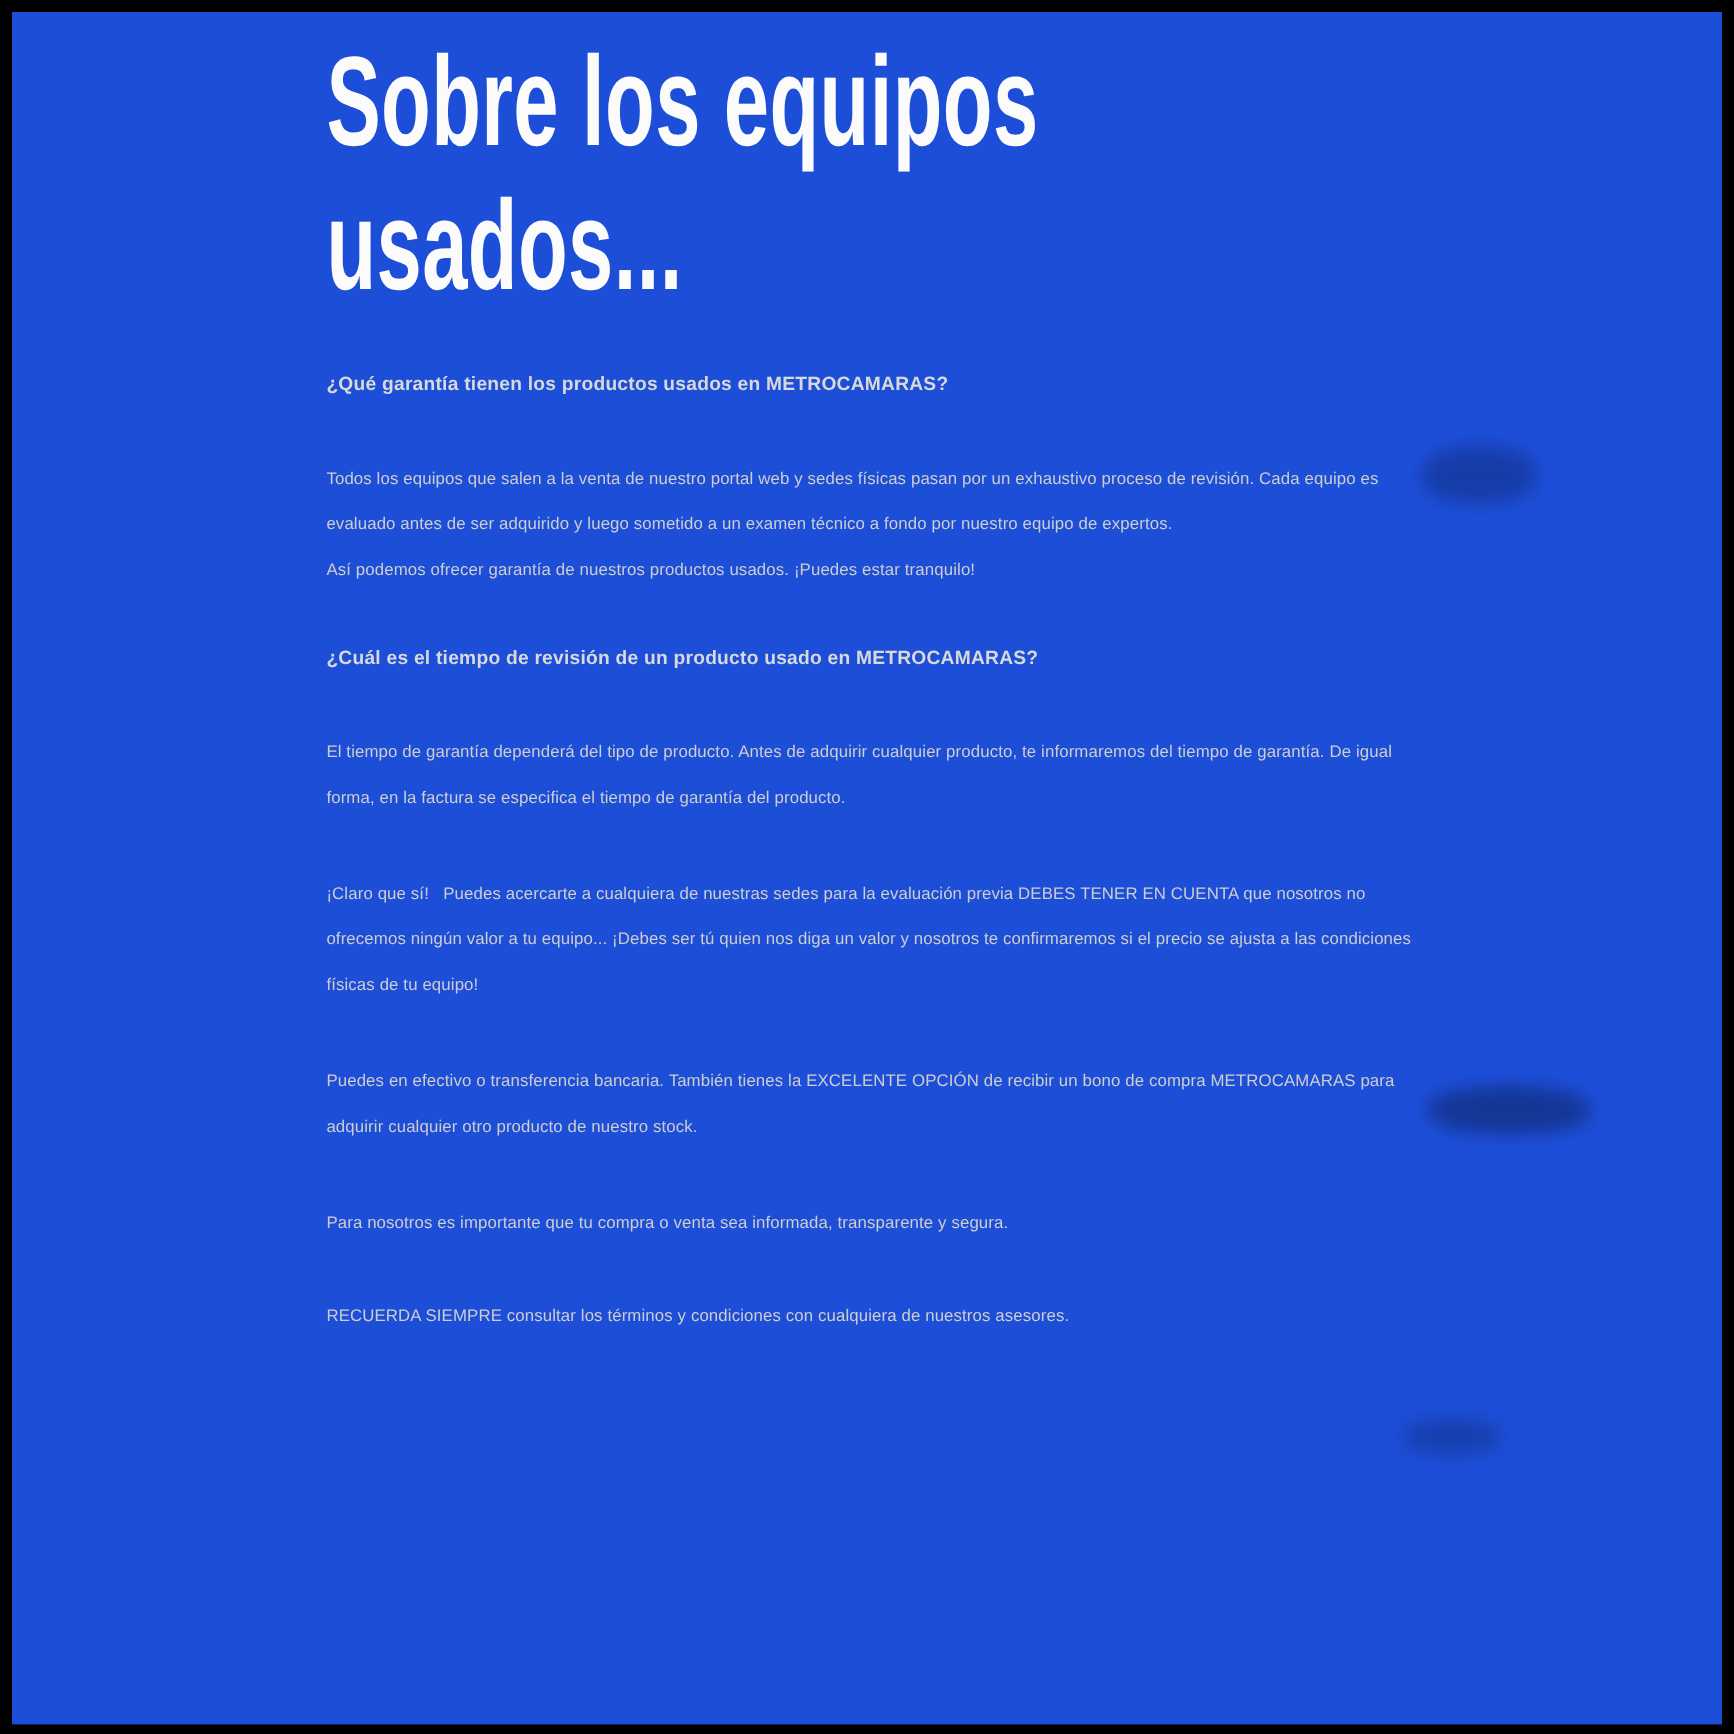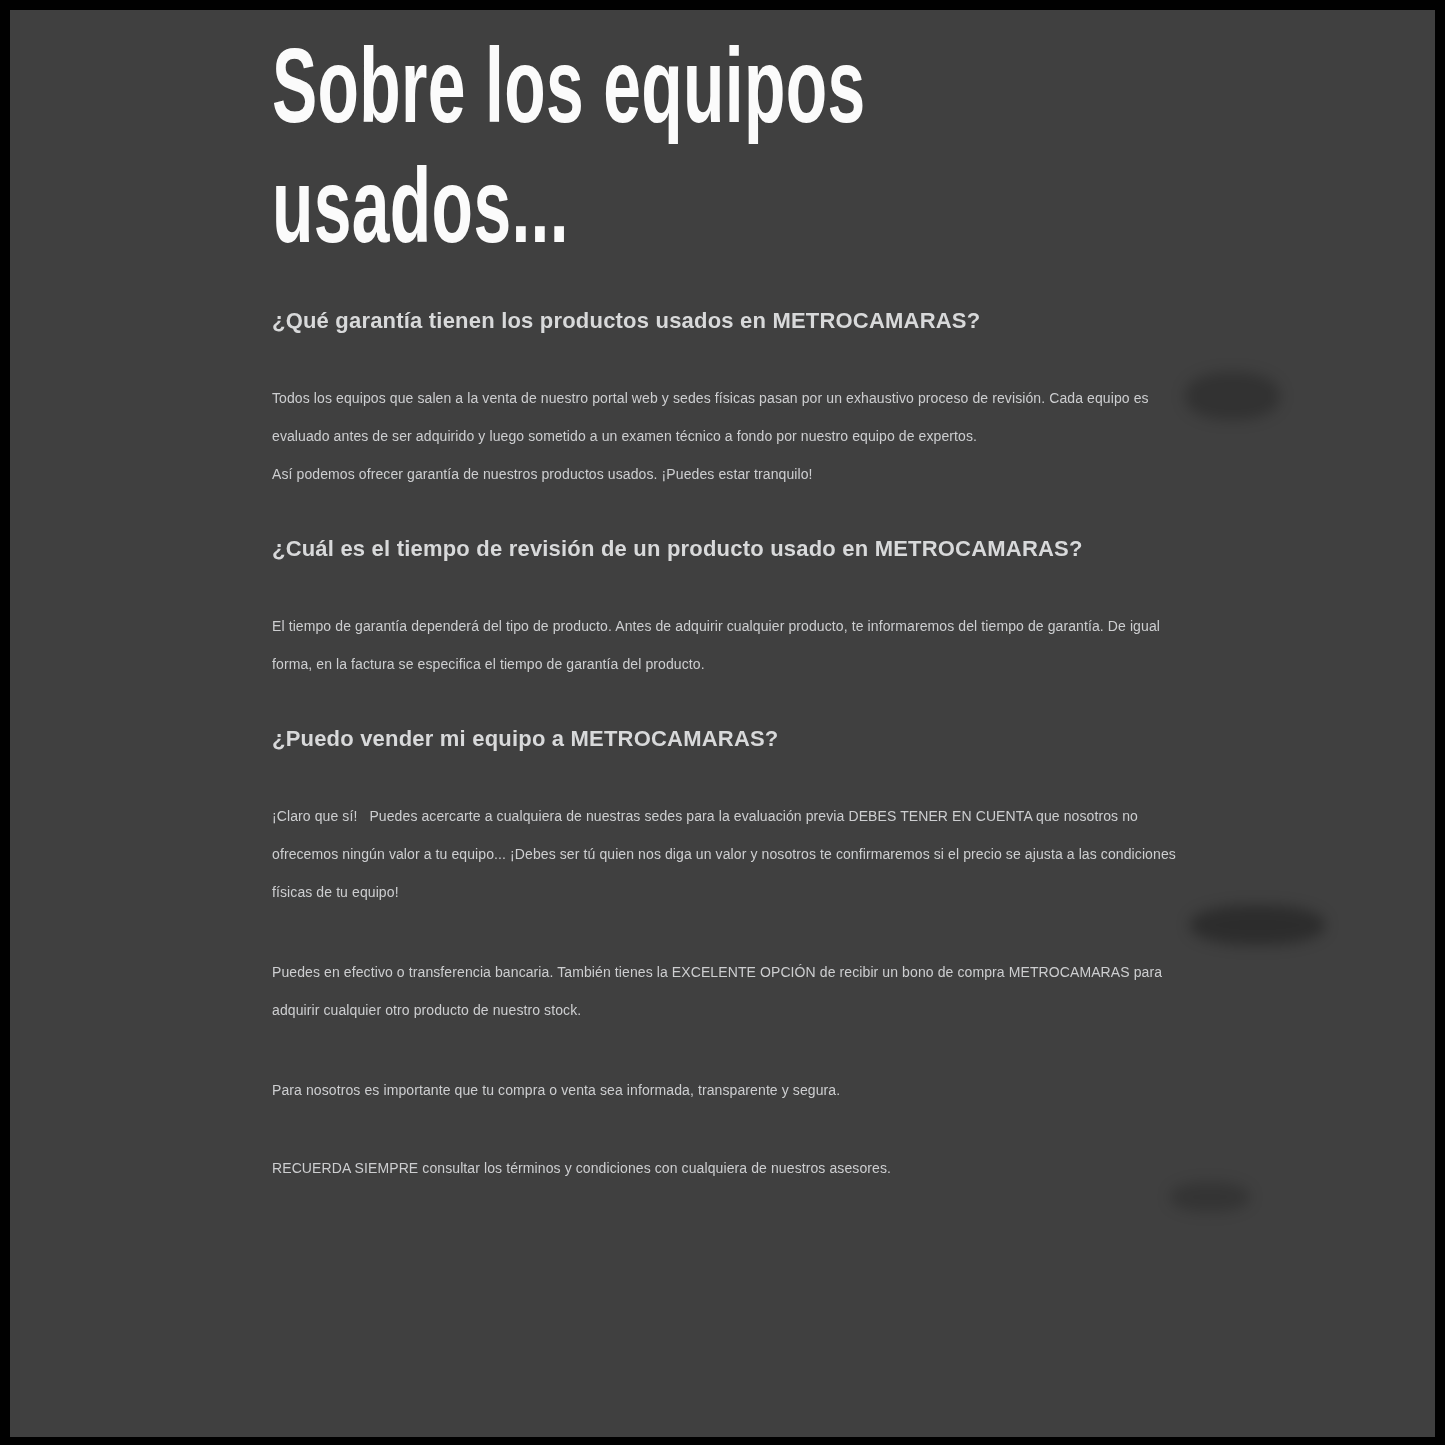--- a/index.html
+++ b/index.html
@@ -10,42 +10,42 @@
     overflow: hidden;
   }
   .canvas {
     position: relative;
     width: 1445px; height: 1445px;
     background: #010101;
   }
   .frame {
     position: absolute;
     left: 10px; top: 10px; right: 10px; bottom: 8px;
-    background: #404040;
+    background: #1d4ed8;
     overflow: hidden;
   }
   .content {
     margin-left: 262px;
     width: 932px;
   }
   h1.page-title {
     margin: 15px 0 42px 0;
     font-size: 106px;
     line-height: 120px;
     font-weight: 700;
     color: #fbfbfb;
     letter-spacing: 0.5px;
     white-space: pre-line;
     transform: scaleX(0.64);
     transform-origin: left top;
   }
   .faq-section { margin: 0 0 42px 0; }
   h3.question {
     margin: 0 0 44px 0;
-    font-size: 22px;
+    font-size: 16px;
     line-height: 28px;
     font-weight: 700;
     color: #d8d9da;
     letter-spacing: 0.2px;
   }
   p.answer, p.closing {
     margin: 0;
     font-size: 14px;
     line-height: 38px;
     font-weight: 400;
@@ -80,21 +80,20 @@
         <p class="answer">Todos los equipos que salen a la venta de nuestro portal web y sedes físicas pasan por un exhaustivo proceso de revisión. Cada equipo es evaluado antes de ser adquirido y luego sometido a un examen técnico a fondo por nuestro equipo de expertos.
 Así podemos ofrecer garantía de nuestros productos usados. ¡Puedes estar tranquilo!</p>
       </section>
 
       <section class="faq-section">
         <h3 class="question">¿Cuál es el tiempo de revisión de un producto usado en METROCAMARAS?</h3>
         <p class="answer">El tiempo de garantía dependerá del tipo de producto. Antes de adquirir cualquier producto, te informaremos del tiempo de garantía. De igual forma, en la factura se especifica el tiempo de garantía del producto.</p>
       </section>
 
       <section class="faq-section">
-        <h3 class="question">¿Puedo vender mi equipo a METROCAMARAS?</h3>
         <p class="answer">¡Claro que sí!   Puedes acercarte a cualquiera de nuestras sedes para la evaluación previa DEBES TENER EN CUENTA que nosotros no ofrecemos ningún valor a tu equipo... ¡Debes ser tú quien nos diga un valor y nosotros te confirmaremos si el precio se ajusta a las condiciones físicas de tu equipo!</p>
       </section>
 
       <section class="faq-section">
         <p class="answer">Puedes en efectivo o transferencia bancaria. También tienes la EXCELENTE OPCIÓN de recibir un bono de compra METROCAMARAS para adquirir cualquier otro producto de nuestro stock.</p>
       </section>
 
       <p class="closing">Para nosotros es importante que tu compra o venta sea informada, transparente y segura.</p>
 
       <p class="closing">RECUERDA SIEMPRE consultar los términos y condiciones con cualquiera de nuestros asesores.</p>

